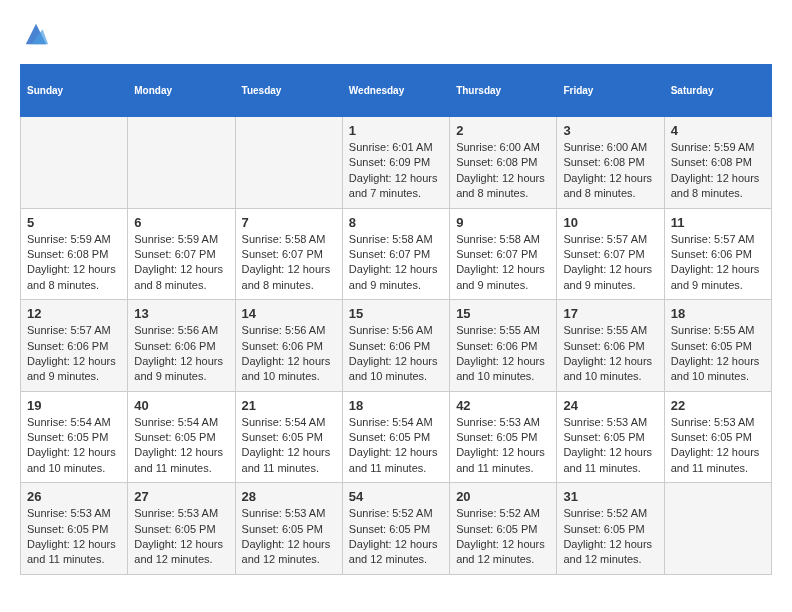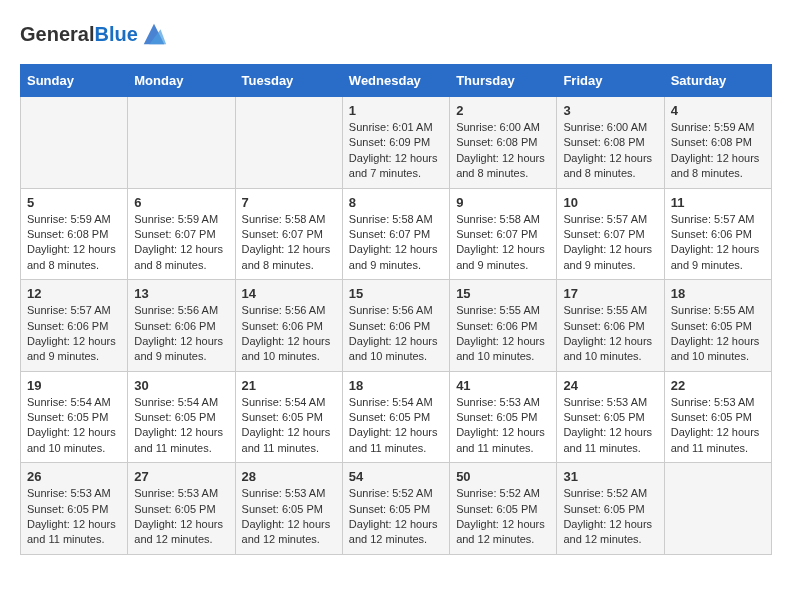--- a/index.html
+++ b/index.html
@@ -45,23 +45,23 @@
       color: #555;
     }
     table {
       width: 100%;
       border-collapse: collapse;
       border: 1px solid #ccc;
     }
     thead tr th {
       background-color: #2a6dc9;
       color: #fff;
-      font-size: 13px;
+      font-size: 10px;
       font-weight: bold;
-      padding: 8px 6px;
+      padding: 20px 6px;
       text-align: left;
       border: 1px solid #2a6dc9;
     }
     tbody tr td {
       vertical-align: top;
       padding: 6px 6px;
       font-size: 11px;
       color: #333;
       border: 1px solid #ccc;
       width: 14.28%;
@@ -87,23 +87,20 @@
       color: #333;
     }
   </style>
 </head>
 <body>
 
 <div class="header">
   <div class="logo">
     <div>
       <div style="display:flex;align-items:center;">
-        <span class="logo-text">
-          <span class="logo-general">General</span><span class="logo-blue">Blue</span>
-        </span>
         <svg class="logo-icon" viewBox="0 0 30 30" xmlns="http://www.w3.org/2000/svg">
           <polygon points="4,26 15,4 26,26" fill="#2a6dc9" opacity="0.85"></polygon>
           <polygon points="10,26 22,10 28,26" fill="#4a9de0" opacity="0.7"></polygon>
         </svg>
       </div>
     </div>
   </div>
   <div class="title-block">
     <div class="month-title"></div>
     <div class="location"></div>
@@ -203,33 +200,33 @@
           <span class="day-number">18</span>
           <div class="cell-content">Sunrise: 5:55 AM<br>Sunset: 6:05 PM<br>Daylight: 12 hours and 10 minutes.</div>
         </td>
       </tr>
       <tr>
         <td>
           <span class="day-number">19</span>
           <div class="cell-content">Sunrise: 5:54 AM<br>Sunset: 6:05 PM<br>Daylight: 12 hours and 10 minutes.</div>
         </td>
         <td>
-          <span class="day-number">30</span>
+          <span class="day-number">40</span>
           <div class="cell-content">Sunrise: 5:54 AM<br>Sunset: 6:05 PM<br>Daylight: 12 hours and 11 minutes.</div>
         </td>
         <td>
           <span class="day-number">21</span>
           <div class="cell-content">Sunrise: 5:54 AM<br>Sunset: 6:05 PM<br>Daylight: 12 hours and 11 minutes.</div>
         </td>
         <td>
           <span class="day-number">18</span>
           <div class="cell-content">Sunrise: 5:54 AM<br>Sunset: 6:05 PM<br>Daylight: 12 hours and 11 minutes.</div>
         </td>
         <td>
-          <span class="day-number">41</span>
+          <span class="day-number">42</span>
           <div class="cell-content">Sunrise: 5:53 AM<br>Sunset: 6:05 PM<br>Daylight: 12 hours and 11 minutes.</div>
         </td>
         <td>
           <span class="day-number">24</span>
           <div class="cell-content">Sunrise: 5:53 AM<br>Sunset: 6:05 PM<br>Daylight: 12 hours and 11 minutes.</div>
         </td>
         <td>
           <span class="day-number">22</span>
           <div class="cell-content">Sunrise: 5:53 AM<br>Sunset: 6:05 PM<br>Daylight: 12 hours and 11 minutes.</div>
         </td>
@@ -245,21 +242,21 @@
         </td>
         <td>
           <span class="day-number">28</span>
           <div class="cell-content">Sunrise: 5:53 AM<br>Sunset: 6:05 PM<br>Daylight: 12 hours and 12 minutes.</div>
         </td>
         <td>
           <span class="day-number">54</span>
           <div class="cell-content">Sunrise: 5:52 AM<br>Sunset: 6:05 PM<br>Daylight: 12 hours and 12 minutes.</div>
         </td>
         <td>
-          <span class="day-number">50</span>
+          <span class="day-number">20</span>
           <div class="cell-content">Sunrise: 5:52 AM<br>Sunset: 6:05 PM<br>Daylight: 12 hours and 12 minutes.</div>
         </td>
         <td>
           <span class="day-number">31</span>
           <div class="cell-content">Sunrise: 5:52 AM<br>Sunset: 6:05 PM<br>Daylight: 12 hours and 12 minutes.</div>
         </td>
         <td></td>
       </tr>
     </tbody>
 </table>

